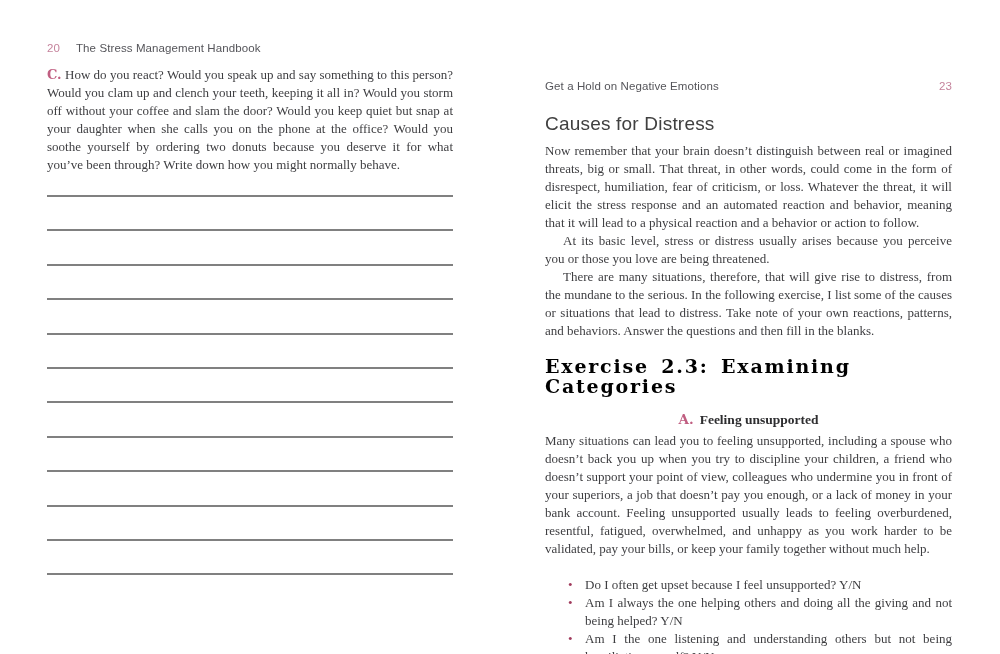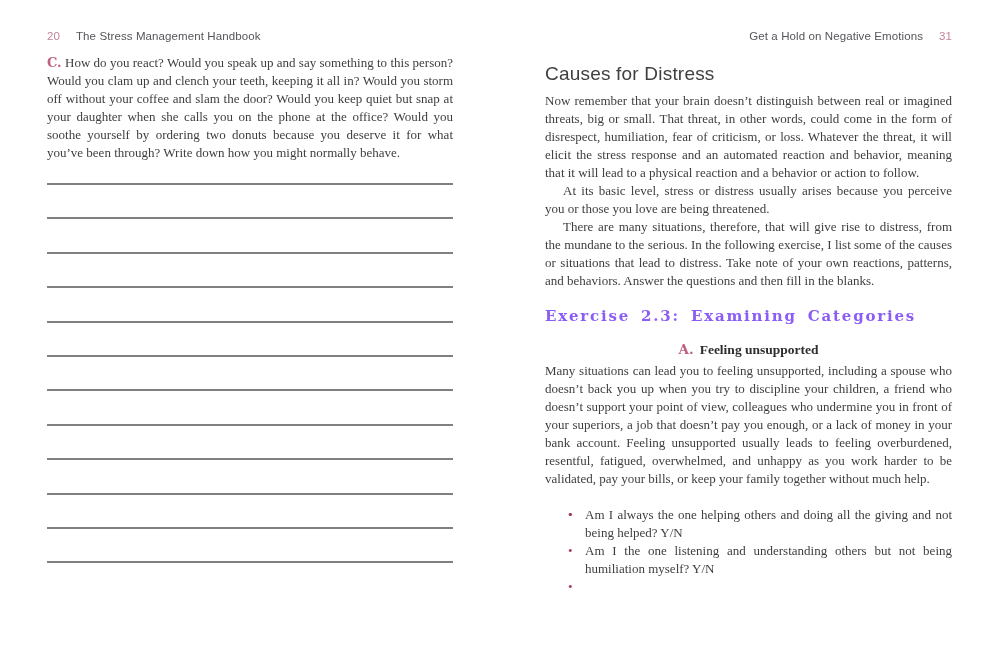--- a/index.html
+++ b/index.html
@@ -8,38 +8,38 @@
     position: relative;
     width: 1000px;
     height: 654px;
     background: #ffffff;
     font-family: "Liberation Serif", serif;
     color: #3e3e41;
     overflow: hidden;
   }
   .page {
     position: absolute;
-    top: 0;
+    top: 12px;
     height: 516px;
     width: 500px;
   }
   .page-left  { left: 0;   padding: 30px 47px 0 47px; }
   .page-right { left: 500px; padding: 30px 48px 0 45px; }
 
   
   .running-head {
     display: flex;
     align-items: baseline;
     font-family: "Liberation Sans", sans-serif;
     font-size: 11.5px;
     line-height: 12px;
     color: #55555a;
     letter-spacing: 0.1px;
   }
-  .running-head.right-align { justify-content: flex-end; }
+  .running-head.right-align { justify-content: space-between; margin-top: 38px; }
   .page-num { color: #c5839c; }
   .running-head .gap { display: inline-block; width: 16px; }
 
   
   .body-text {
     font-size: 13px;
     line-height: 18px;
     text-align: justify;
   }
   .prompt-para { margin-top: 12px; }
@@ -69,23 +69,23 @@
     letter-spacing: 0.2px;
   }
   .paragraphs { margin-top: 8px; }
   .paragraphs p { margin: 0; }
   .paragraphs p + p { text-indent: 18px; }
 
   .exercise-heading {
     margin-top: 16px;
     font-family: "DejaVu Serif", serif;
     font-weight: bold;
-    font-size: 15px;
+    font-size: 19px;
     line-height: 20px;
-    color: #8b5cf6;
+    color: #000000;
     letter-spacing: 1.8px;
     word-spacing: 4px;
   }
   .category-heading {
     margin-top: 14px;
     font-size: 13.5px;
     line-height: 18px;
     font-weight: bold;
     color: #2e2e30;
     text-align: center;
@@ -158,21 +158,21 @@
         <div class="writing-line"></div>
 
         <div class="writing-line"></div>
       </div>
   </div>
 
   <div class="page page-right">
     <div class="running-head right-align">
       <span>Get a Hold on Negative Emotions</span>
       <span class="gap"></span>
-      <span class="page-num">31</span>
+      <span class="page-num">23</span>
     </div>
 
     <h1 class="section-heading">Causes for Distress</h1>
 
     <div class="paragraphs body-text">
 
         <p>Now remember that your brain doesn’t distinguish between real or imagined threats, big or small. That threat, in other words, could come in the form of disrespect, humiliation, fear of criticism, or loss. Whatever the threat, it will elicit the stress response and an automated reaction and behavior, meaning that it will lead to a physical reaction and a behavior or action to follow.</p>
 
         <p>At its basic level, stress or distress usually arises because you perceive you or those you love are being threatened.</p>
 
@@ -184,20 +184,21 @@
     <h3 class="category-heading">
       <span class="cat-label">A.</span><span>Feeling unsupported</span>
     </h3>
 
     <p class="body-text cat-para">Many situations can lead you to feeling unsupported, including a spouse who doesn’t back you up when you try to discipline your children, a friend who doesn’t support your point of view, colleagues who undermine you in front of your superiors, a job that doesn’t pay you enough, or a lack of money in your bank account. Feeling unsupported usually leads to feeling overburdened, resentful, fatigued, overwhelmed, and unhappy as you work harder to be validated, pay your bills, or keep your family together without much help.</p>
 
     <ul class="question-list">
 
         <li>
           <span class="q-dot">•</span>
+          <span>Do I often get upset because I feel unsupported? Y/N</span>
         </li>
 
         <li>
           <span class="q-dot">•</span>
           <span>Am I always the one helping others and doing all the giving and not being helped? Y/N</span>
         </li>
 
         <li>
           <span class="q-dot">•</span>
           <span>Am I the one listening and understanding others but not being humiliation myself? Y/N</span>

